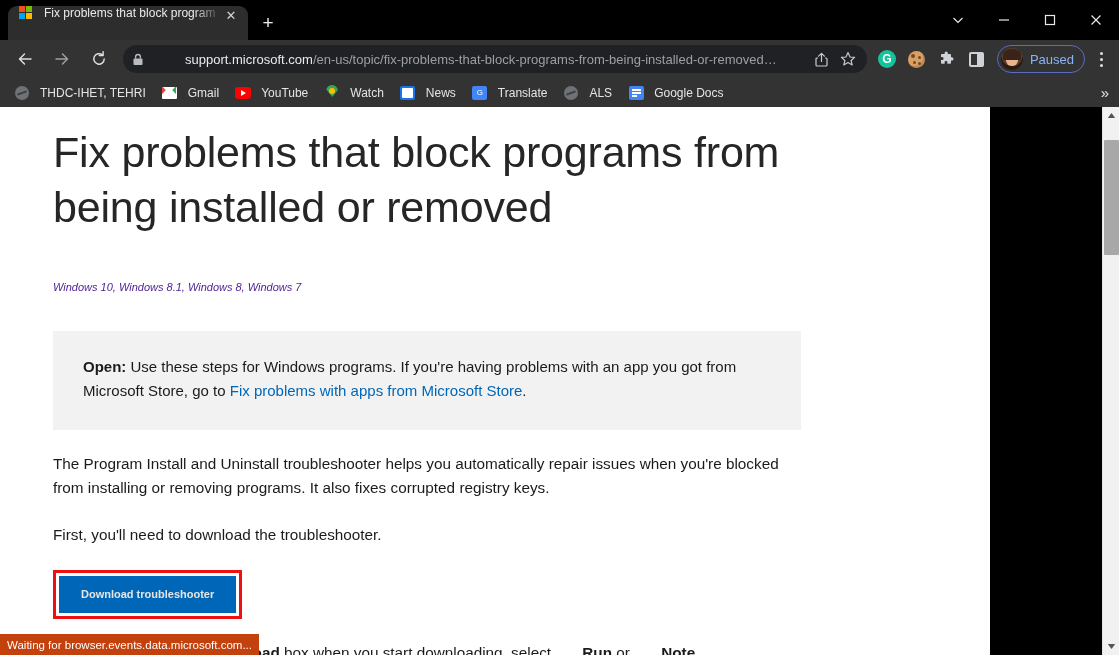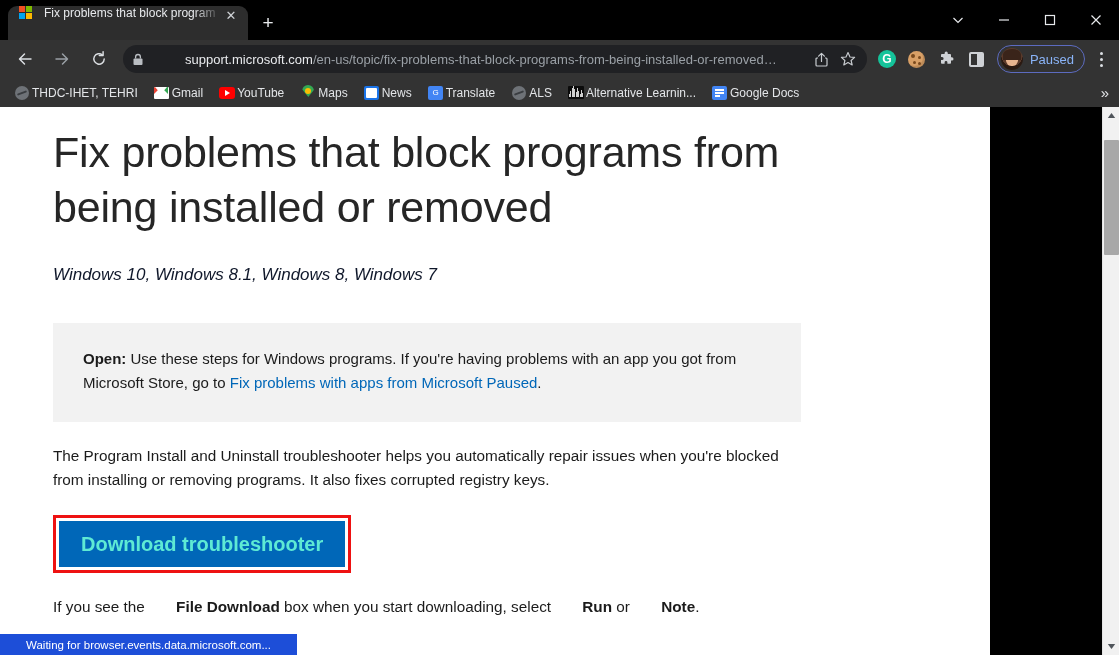--- a/index.html
+++ b/index.html
@@ -122,21 +122,21 @@
     align-items:center; justify-content:center; margin-right:4px;
   }
   .kebab i { width:3px; height:3px; border-radius:50%; background:#dcdfe3; display:block; }
 
   
   .bookmarks {
     position:absolute; top:78px; left:0; width:1119px; height:29px;
     background:#333333; display:flex; align-items:center; padding-left:8px;
   }
   .bm {
-    display:flex; align-items:center; gap:2px; height:22px;
+    display:flex; align-items:center; gap:10px; height:22px;
     padding:0 8px 0 6px; border-radius:4px; margin-right:2px;
   }
   .bm-label { color:#e3e5e8; font-size:12px; white-space:nowrap; }
   .bm-ico { width:16px; height:16px; flex:0 0 16px; display:flex; align-items:center; justify-content:center; position:relative; }
   .globe {
     width:14px; height:14px; border-radius:50%; background:#6e7277; position:relative;
   }
   .globe::after{
     content:""; position:absolute; left:2px; top:6px; width:10px; height:2px;
     background:#3a3d41; border-radius:1px; transform:rotate(-20deg);
@@ -187,40 +187,40 @@
   .viewport {
     position:absolute; top:107px; left:0; width:990px; height:548px;
     background:#ffffff; overflow:hidden;
   }
   .page { padding:18px 0 0 53px; width:1090px; }
   h1.page-title {
     font-size:43px; font-weight:400; color:#262626; line-height:1.28;
     letter-spacing:-0.2px; max-width:760px;
   }
   .applies {
-    margin-top:30px; font-size:17px; font-style:italic; color:#0f172a;
+    margin-top:46px; font-size:11px; font-style:italic; color:#4c1d95;
   }
   .notebox {
     margin-top:38px; width:748px; background:#f2f2f2;
     padding:24px 30px 26px 30px;
   }
   .notebox p { font-size:15px; color:#1b1b1b; line-height:1.62; }
   .notebox b { font-weight:700; }
   .notebox a { color:#0067b8; text-decoration:none; }
   p.body {
     margin-top:22px; font-size:15.3px; color:#1b1b1b; line-height:1.62;
     max-width:760px;
   }
   p.body b { font-weight:700;margin-left:27px; }
   .dl-wrap {
     display:inline-block; margin-top:22px; border:3px solid #ee1111; padding:3px;
   }
   .dl-btn {
-    background:#0067b8; color:#5eead4; border:0;
-    font-size:20px; font-weight:700; font-family:"Liberation Sans", sans-serif;
+    background:#0067b8; color:#e5e5e5; border:0;
+    font-size:11px; font-weight:700; font-family:"Liberation Sans", sans-serif;
     padding:13px 22px; line-height:1; cursor:pointer;
   }
 
   
   .scrollbar {
     position:absolute; top:107px; right:0; width:17px; height:548px;
     background:#f1f1f1; border-left:1px solid #e4e4e4;
   }
   .sb-arrow {
     position:absolute; left:0; width:17px; height:17px;
@@ -229,22 +229,22 @@
   .sb-up { top:0; }
   .sb-down { bottom:0; }
   .sb-thumb {
     position:absolute; left:1px; width:15px; top:33px; height:115px;
     background:#a8a8a8; border-radius:1px;
   }
 
   
   .statusbar {
     position:absolute; left:0; bottom:0; height:21px;
-    background:#1d4ed8; color:#ffffff; font-size:11.5px;
-    display:flex; align-items:center; padding:0 26px;
+    background:#c2410c; color:#ffffff; font-size:11.5px;
+    display:flex; align-items:center; padding:0 7px;
     max-width:370px; white-space:nowrap; overflow:hidden;
   }
 </style>
 </head>
 <body>
 
 <div id="app">
 
   <div class="tabstrip">
     <div class="tab">
@@ -371,21 +371,21 @@
       <span class="bm-ico">
           <span class="yt"></span>
         </span>
       <span class="bm-label">YouTube</span>
     </div>
 
     <div class="bm">
       <span class="bm-ico">
           <span class="maps"></span>
         </span>
-      <span class="bm-label">Maps</span>
+      <span class="bm-label">Watch</span>
     </div>
 
     <div class="bm">
       <span class="bm-ico">
           <span class="news"></span>
         </span>
       <span class="bm-label">News</span>
     </div>
 
     <div class="bm">
@@ -396,39 +396,20 @@
     </div>
 
 
     <div class="bm">
       <span class="bm-ico">
           <span class="globe"></span>
         </span>
       <span class="bm-label">ALS</span>
     </div>
 
-    <div class="bm">
-      <span class="bm-ico">
-        <span class="wave" id="wave-ico">
-            <i style="left: 1px; height: 3px;"></i>
-            <i style="left: 2.35px; height: 6px;"></i>
-            <i style="left: 3.7px; height: 9px;"></i>
-            <i style="left: 5.05px; height: 11px;"></i>
-            <i style="left: 6.4px; height: 8px;"></i>
-            <i style="left: 7.75px; height: 5px;"></i>
-            <i style="left: 9.1px; height: 9px;"></i>
-            <i style="left: 10.45px; height: 6px;"></i>
-            <i style="left: 11.8px; height: 3px;"></i>
-            <i style="left: 13.15px; height: 7px;"></i>
-            <i style="left: 14.5px; height: 4px;"></i>
-            <i style="left: 15.85px; height: 2px;"></i>
-          </span>
-      </span>
-      <span class="bm-label">Alternative Learnin...</span>
-    </div>
 
     <div class="bm">
       <span class="bm-ico">
         <span class="docs" id="docs-ico">
             <i style="top: 3px; width: 9px;"></i>
             <i style="top: 6px; width: 9px;"></i>
             <i style="top: 9px; width: 5px;"></i>
           </span>
       </span>
       <span class="bm-label">Google Docs</span>
@@ -438,25 +419,26 @@
   </div>
 
   <div class="viewport">
     <div class="page">
 
       <h1 class="page-title">Fix problems that block programs from being installed or removed</h1>
 
       <div class="applies">Windows 10, Windows 8.1, Windows 8, Windows 7</div>
 
       <div class="notebox">
-        <p><b>Open:</b><span> Use these steps for Windows programs. If you're having problems with an app you got from Microsoft Store, go to </span><a href="#">Fix problems with apps from Microsoft Paused</a><span>.</span></p>
+        <p><b>Open:</b><span> Use these steps for Windows programs. If you're having problems with an app you got from Microsoft Store, go to </span><a href="#">Fix problems with apps from Microsoft Store</a><span>.</span></p>
       </div>
 
       <p class="body">The Program Install and Uninstall troubleshooter helps you automatically repair issues when you're blocked from installing or removing programs. It also fixes corrupted registry keys.</p>
 
+      <p class="body">First, you'll need to download the troubleshooter.</p>
 
       <div class="dl-wrap">
         <button class="dl-btn">Download troubleshooter</button>
       </div>
 
       <p class="body"><span>If you see the </span><b>File Download</b><span> box when you start downloading, select </span><b>Run</b><span> or </span><b>Note</b><span>.</span></p>
 
       
     </div>
   </div>

